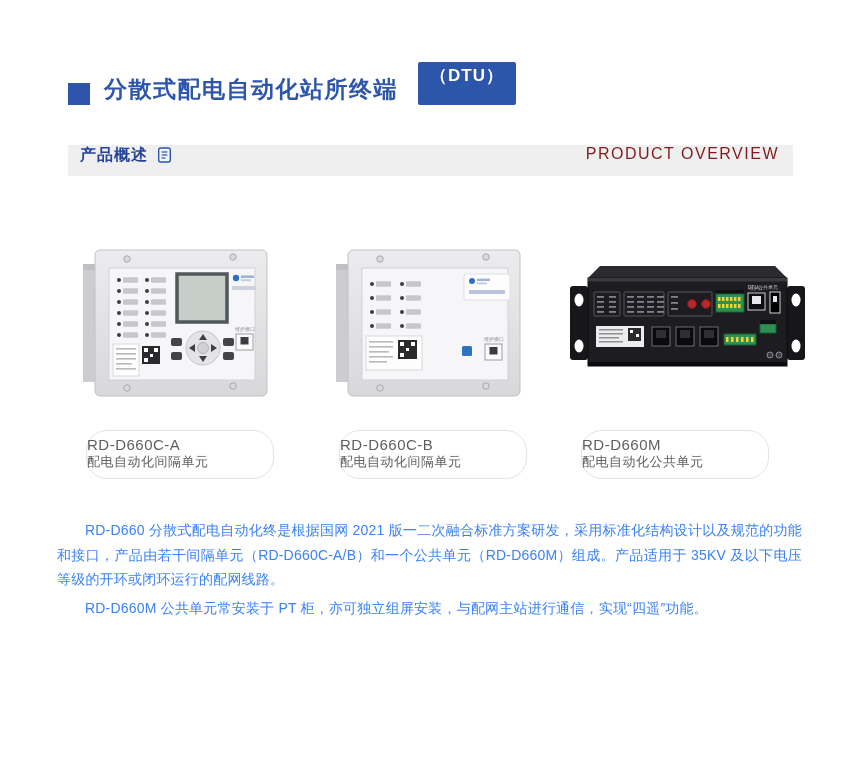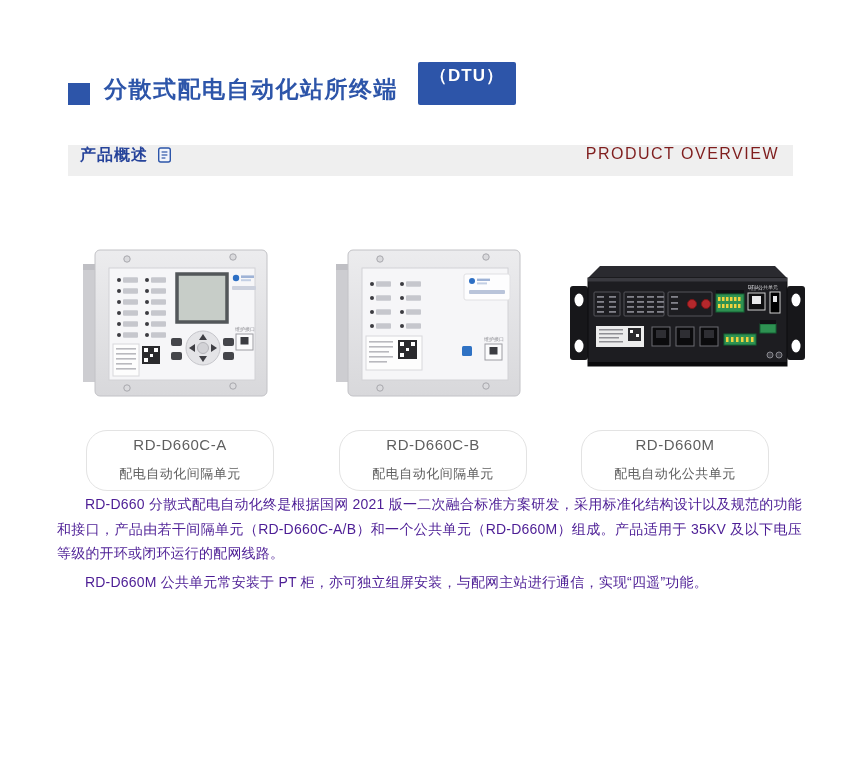--- a/index.html
+++ b/index.html
@@ -14,30 +14,30 @@
                padding:2px 12px 18px;border-radius:2px;letter-spacing:1px;white-space:nowrap;}
 
   
   .section-bar{position:absolute;left:68px;top:145px;width:725px;height:31px;background:#efefef;
                display:flex;}
   .section-title{margin-left:12px;font-size:16px;font-weight:bold;color:#26439a;letter-spacing:1px;}
   .doc-icon{margin-left:8px;margin-top:1px;}
   .section-en{margin-left:auto;margin-right:14px;font-size:16px;color:#7f1d1d;letter-spacing:1.5px;}
 
   
-  .figure{position:absolute;top:228px;width:210px;text-align:center;}
+  .figure{position:absolute;top:228px;width:210px;text-align:left;}
   .figure.f1{left:75px;} .figure.f2{left:328px;} .figure.f3{left:570px;}
   .device{display:block;margin:0 auto;}
   .pill{margin:12px auto 0;width:188px;border:1px solid #e3e3e3;border-radius:21px;
         padding:5px 0 7px;background:#fff;box-sizing:border-box;}
   .pill-model{font-size:15px;color:#5f5f5f;letter-spacing:.5px;}
-  .pill-desc{font-size:13px;color:#5f5f5f;margin-top:12px;letter-spacing:.5px;}
+  .pill-desc{font-size:13px;color:#5f5f5f;margin-top:0;letter-spacing:.5px;}
 
   
-  .body-copy{position:absolute;left:57px;top:492px;width:745px;font-size:14px;color:#4c1d95;
+  .body-copy{position:absolute;left:57px;top:518px;width:745px;font-size:14px;color:#3b82f6;
              line-height:24.5px;text-align:justify;letter-spacing:.2px;}
   .body-copy p{margin:0 0 4px;text-indent:2em;}
 </style>
 </head>
 <body>
 
 <div class="page">
 
   <header class="title-row">
     <span class="title-square"></span>

